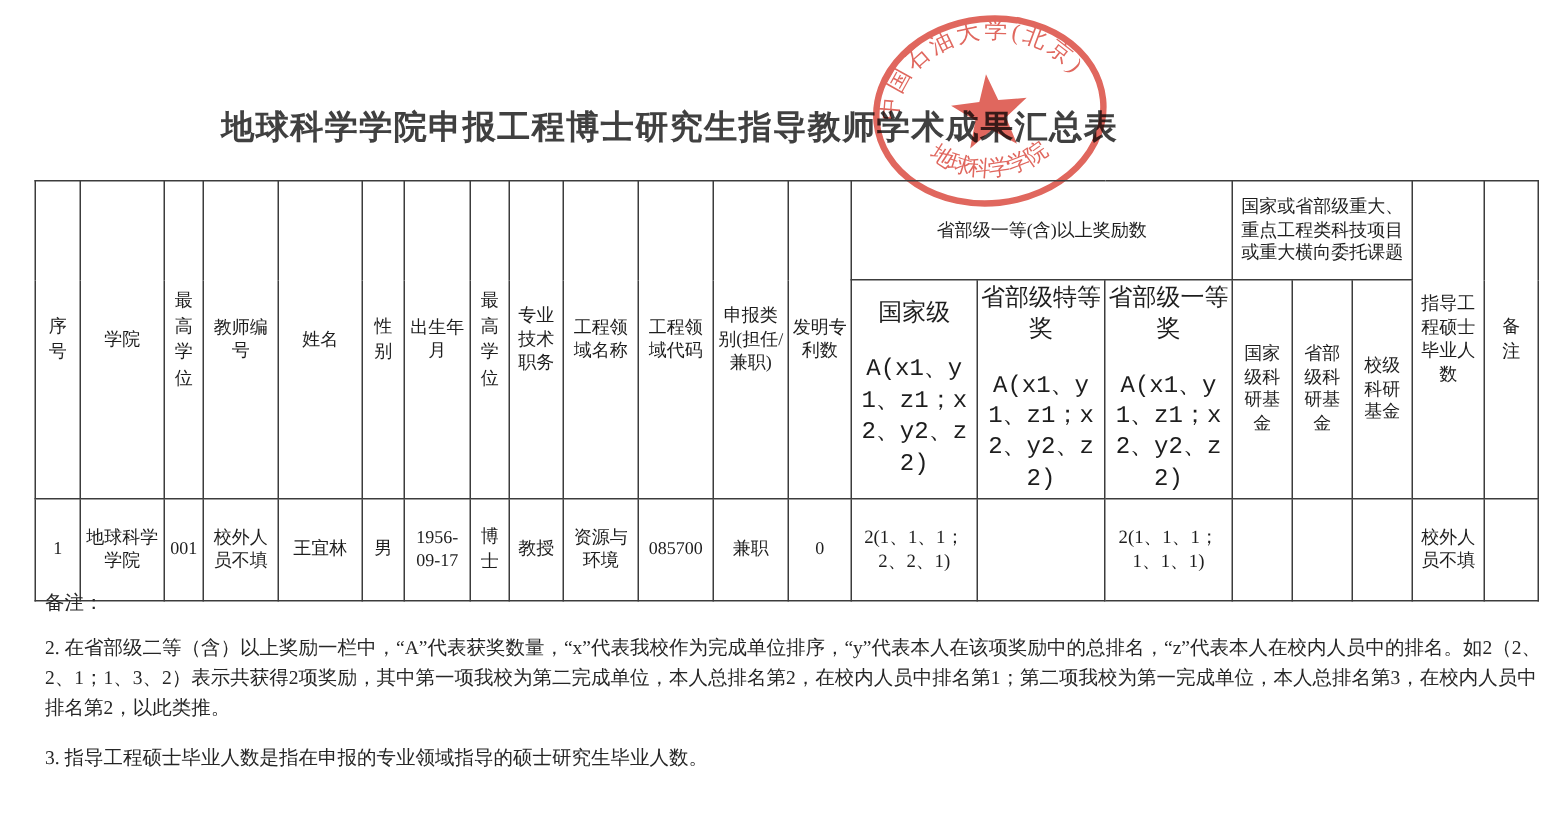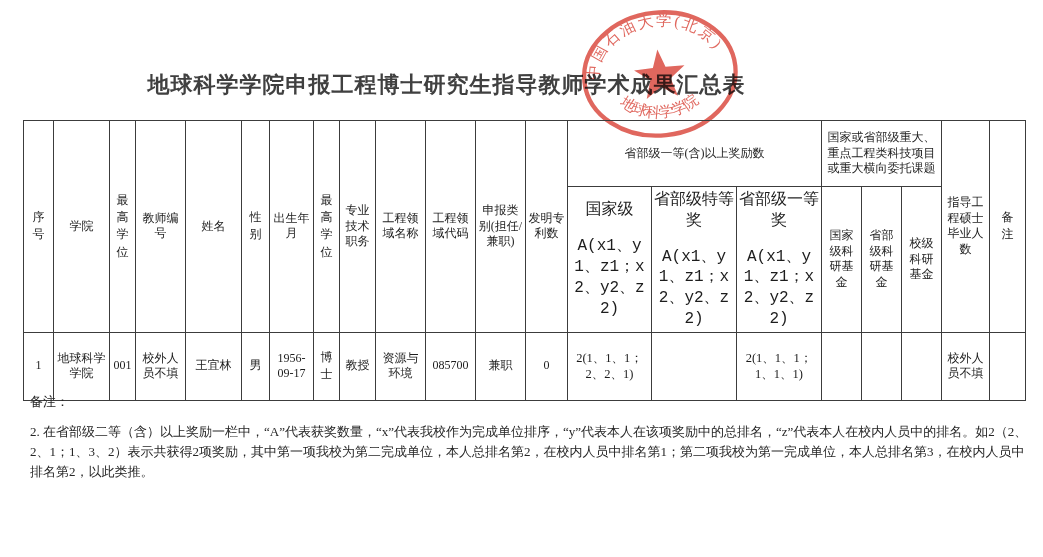--- a/index.html
+++ b/index.html
@@ -159,15 +159,16 @@
         <td></td>
         <td>校外人员不填</td>
         <td></td>
       </tr>
     </tbody>
   </table>
 
   <div class="notes">
     <p class="nh">备注：</p>
     <p>2. 在省部级二等（含）以上奖励一栏中，“A”代表获奖数量，“x”代表我校作为完成单位排序，“y”代表本人在该项奖励中的总排名，“z”代表本人在校内人员中的排名。如2（2、2、1；1、3、2）表示共获得2项奖励，其中第一项我校为第二完成单位，本人总排名第2，在校内人员中排名第1；第二项我校为第一完成单位，本人总排名第3，在校内人员中排名第2，以此类推。</p>
+    <p>3. 指导工程硕士毕业人数是指在申报的专业领域指导的硕士研究生毕业人数。</p>
   </div>
 
 </div>
 
 </body></html>

